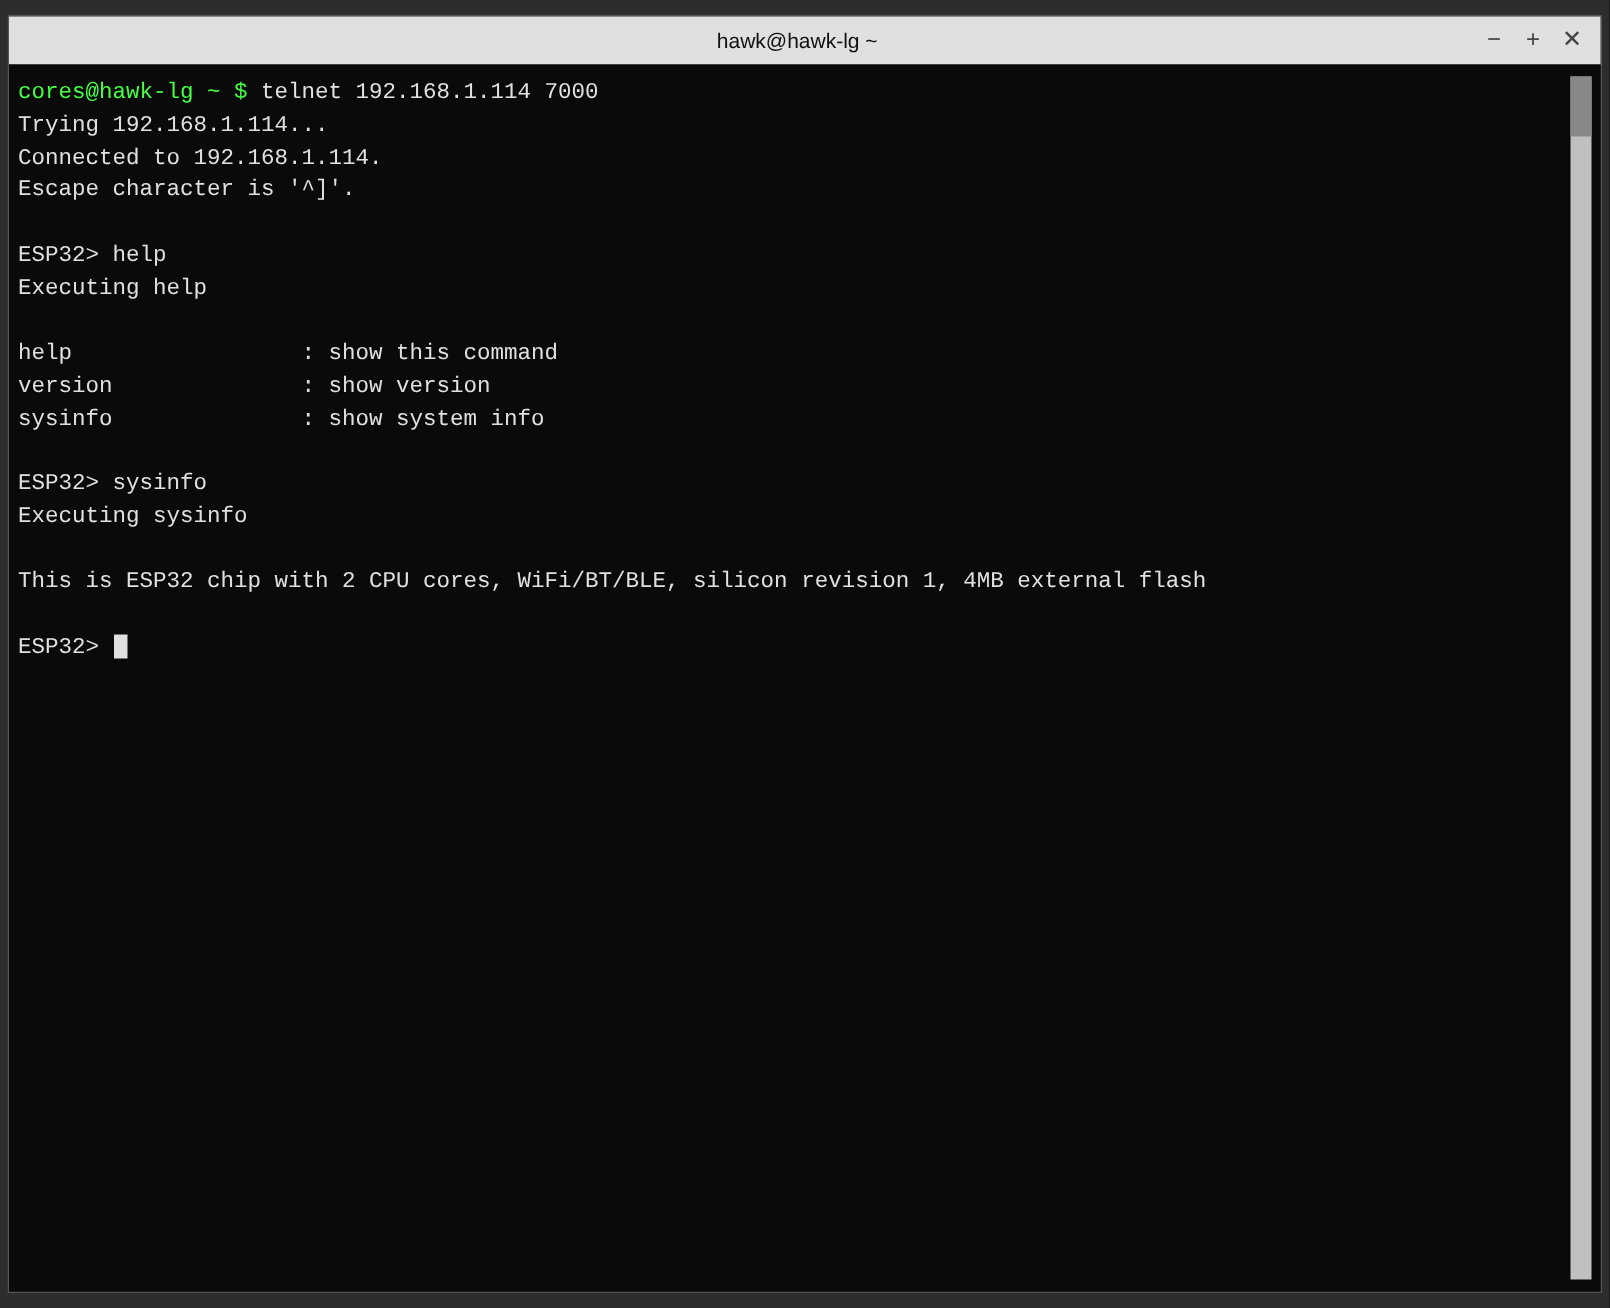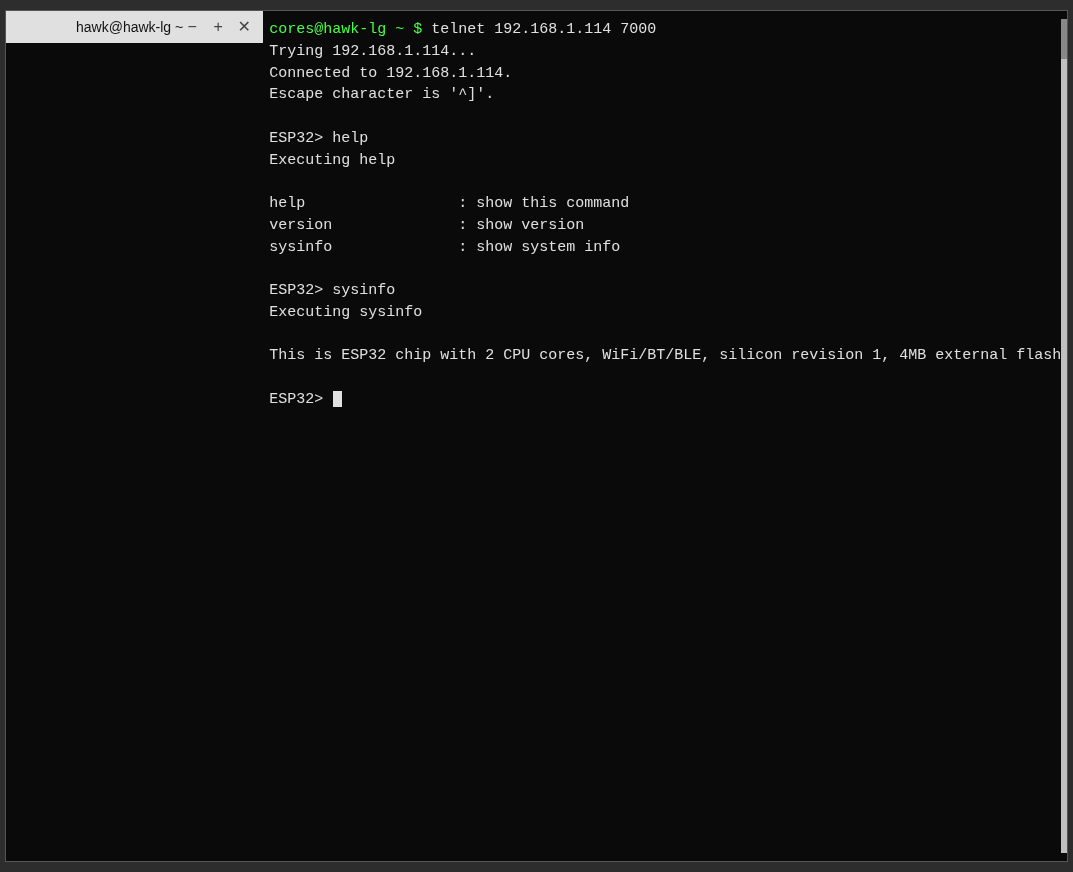--- a/index.html
+++ b/index.html
@@ -18,21 +18,21 @@
       justify-content: center;
       font-family: sans-serif;
     }
 
     .window {
       width: 1063px;
       height: 852px;
       background: #0a0a0a;
       border: 1px solid #555;
       display: flex;
-      flex-direction: row;
+      flex-direction: column;
     }
 
     .titlebar {
       background: #e0e0e0;
       height: 32px;
       display: flex;
       align-items: center;
       justify-content: space-between;
       padding: 0 10px;
       flex-shrink: 0;

